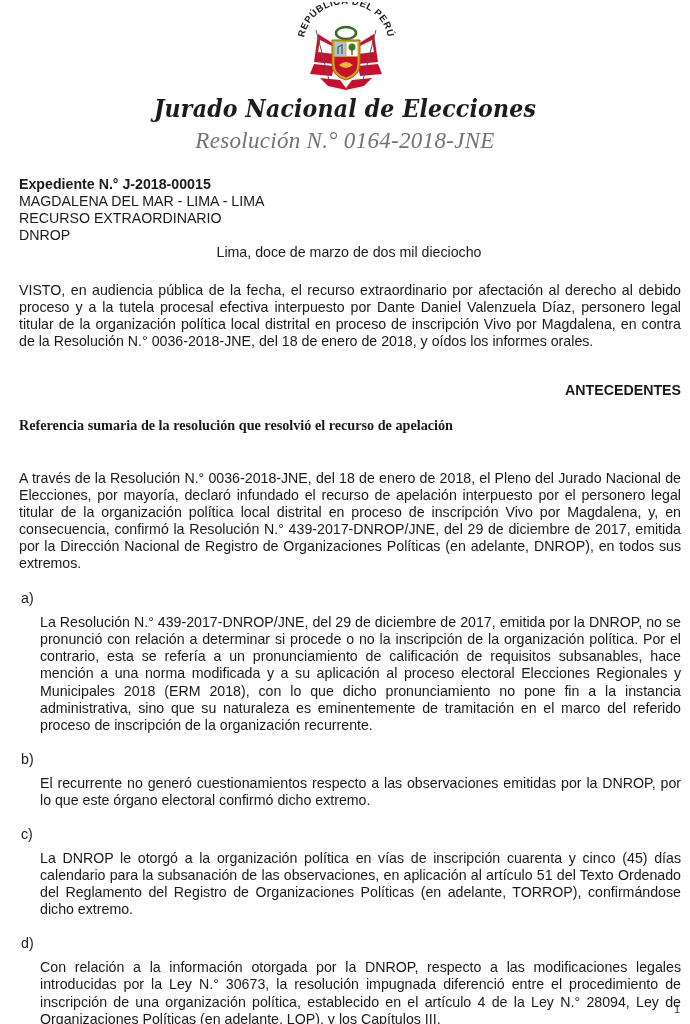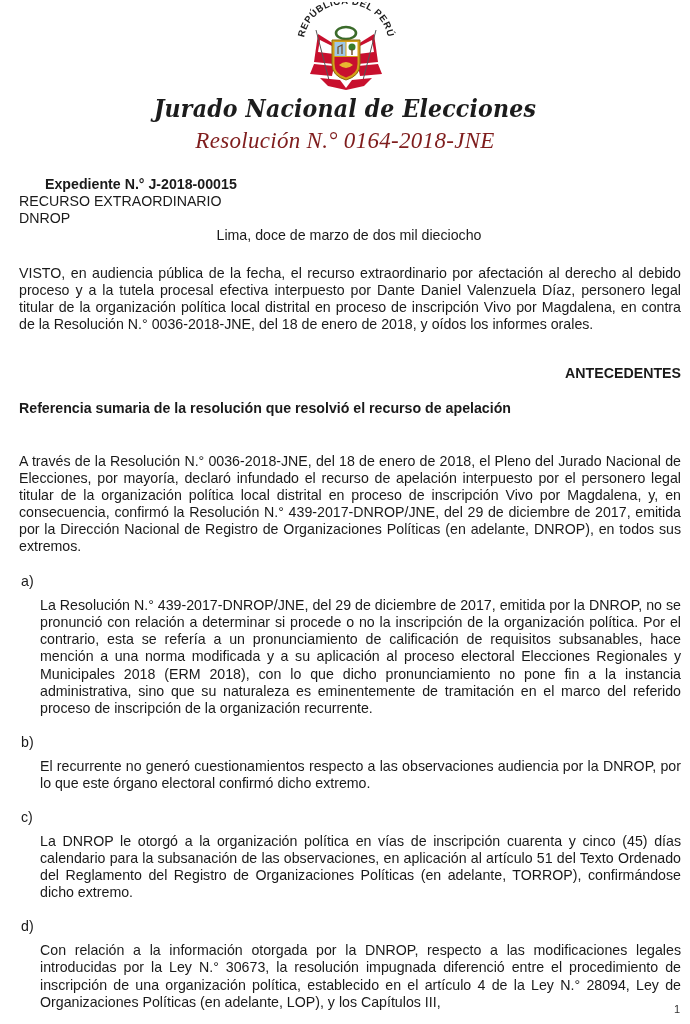--- a/index.html
+++ b/index.html
@@ -9,32 +9,32 @@
   .header { position: absolute; left: 0; top: 0; width: 690px; height: 165px; }
   .emblem { position: absolute; left: 290px; top: 2px; width: 112px; height: 96px; }
   .inst-name {
     position: absolute; left: 0; width: 690px; top: 94px; text-align: center;
     font-family: "DejaVu Serif", "Liberation Serif", serif; font-style: italic; font-weight: bold;
     font-size: 24px; letter-spacing: 0.2px; color: #1c1c1c; transform: scaleX(0.92);
   }
   .res-number {
     position: absolute; left: 0; width: 690px; top: 128px; text-align: center;
     font-family: "Liberation Serif", "DejaVu Serif", serif; font-style: italic;
-    font-size: 23px; color: #7f1d1d; letter-spacing: 0.3px;
+    font-size: 23px; color: #737373; letter-spacing: 0.3px;
   }
 
   .content { position: absolute; left: 19px; top: 176px; width: 662px; font-size: 14.2px; line-height: 17.1px; }
   .case-block p { margin: 0; line-height: 17px; }
-  .case-block .exp { font-weight: bold; margin-left: 26px; }
+  .case-block .exp { font-weight: bold; }
   .date-line { text-align: center; padding-right: 2px; margin-top: 1px; }
   .justified { text-align: justify; text-align-last: left; }
   .visto { margin-top: 21px; }
   .visto b { font-weight: normal; }
   .sec-heading { font-weight: bold; margin-top: 32px; text-align: right; }
-  .subheading { font-weight: bold; margin-top: 18px; }
+  .subheading { font-weight: bold; margin-top: 18px; font-family: Liberation Serif, serif; }
   .para { margin-top: 35px; }
   .list { margin-top: 18px; }
   .list-item { display: flex; margin-bottom: 17px; }
   .list-item .marker { width: 21px; flex: 0 0 21px; padding-left: 2px; }
   .list-item .text { flex: 1; text-align: justify; text-align-last: left; margin-top: 24px; }
 
   .page-number { position: absolute; right: 10px; top: 1003px; font-size: 11px; color: #333; }
 </style>
 </head>
 <body>
@@ -72,39 +72,40 @@
     <path d="M44.5,55 L67.5,55 L67.5,62 Q67.5,72 56,75.5 Q44.5,72 44.5,62 Z" fill="#c8102e"></path>
     <path d="M49,63 Q56,57 63,63 Q56,69 49,63 Z" fill="#e8b830"></path>
   </svg>
   <div class="inst-name">Jurado Nacional de Elecciones</div>
   <div class="res-number">Resolución N.°  0164-2018-JNE</div>
 </div>
 
 <div class="content">
   <div class="case-block">
     <p class="exp">Expediente N.° J-2018-00015</p>
+    <p>MAGDALENA DEL MAR - LIMA - LIMA</p>
     <p>RECURSO EXTRAORDINARIO</p>
     <p>DNROP</p>
     <p class="date-line">Lima, doce de marzo de dos mil dieciocho</p>
   </div>
 
   <p class="visto justified"><b>VISTO</b><span>, en audiencia pública de la fecha, el recurso extraordinario por afectación al derecho al debido proceso y a la tutela procesal efectiva interpuesto por Dante Daniel Valenzuela Díaz, personero legal titular de la organización política local distrital en proceso de inscripción Vivo por Magdalena, en contra de la Resolución N.° 0036-2018-JNE, del 18 de enero de 2018, y oídos los informes orales.</span></p>
 
   <p class="sec-heading">ANTECEDENTES</p>
   <p class="subheading">Referencia sumaria de la resolución que resolvió el recurso de apelación</p>
   <p class="para justified">A través de la Resolución N.° 0036-2018-JNE, del 18 de enero de 2018, el Pleno del Jurado Nacional de Elecciones, por mayoría, declaró infundado el recurso de apelación interpuesto por el personero legal titular de la organización política local distrital en proceso de inscripción Vivo por Magdalena, y, en consecuencia, confirmó la Resolución N.° 439-2017-DNROP/JNE, del 29 de diciembre de 2017, emitida por la Dirección Nacional de Registro de Organizaciones Políticas (en adelante, DNROP), en todos sus extremos.</p>
 
   <div class="list">
     <div class="list-item">
       <span class="marker">a)</span>
       <span class="text">La Resolución N.° 439-2017-DNROP/JNE, del 29 de diciembre de 2017, emitida por la DNROP, no se pronunció con relación a determinar si procede o no la inscripción de la organización política. Por el contrario, esta se refería a un pronunciamiento de calificación de requisitos subsanables, hace mención a una norma modificada y a su aplicación al proceso electoral Elecciones Regionales y Municipales 2018 (ERM 2018), con lo que dicho pronunciamiento no pone fin a la instancia administrativa, sino que su naturaleza es eminentemente de tramitación en el marco del referido proceso de inscripción de la organización recurrente.</span>
     </div>
     <div class="list-item">
       <span class="marker">b)</span>
-      <span class="text">El recurrente no generó cuestionamientos respecto a las observaciones audiencia por la DNROP, por lo que este órgano electoral confirmó dicho extremo.</span>
+      <span class="text">El recurrente no generó cuestionamientos respecto a las observaciones emitidas por la DNROP, por lo que este órgano electoral confirmó dicho extremo.</span>
     </div>
     <div class="list-item">
       <span class="marker">c)</span>
       <span class="text">La DNROP le otorgó a la organización política en vías de inscripción cuarenta y cinco (45) días calendario para la subsanación de las observaciones, en aplicación al artículo 51 del Texto Ordenado del Reglamento del Registro de Organizaciones Políticas (en adelante, TORROP), confirmándose dicho extremo.</span>
     </div>
     <div class="list-item">
       <span class="marker">d)</span>
       <span class="text">Con relación a la información otorgada por la DNROP, respecto a las modificaciones legales introducidas por la Ley N.° 30673, la resolución impugnada diferenció entre el procedimiento de inscripción de una organización política, establecido en el artículo 4 de la Ley N.° 28094, Ley de Organizaciones Políticas (en adelante, LOP), y los Capítulos III,</span>
     </div>
   </div>

